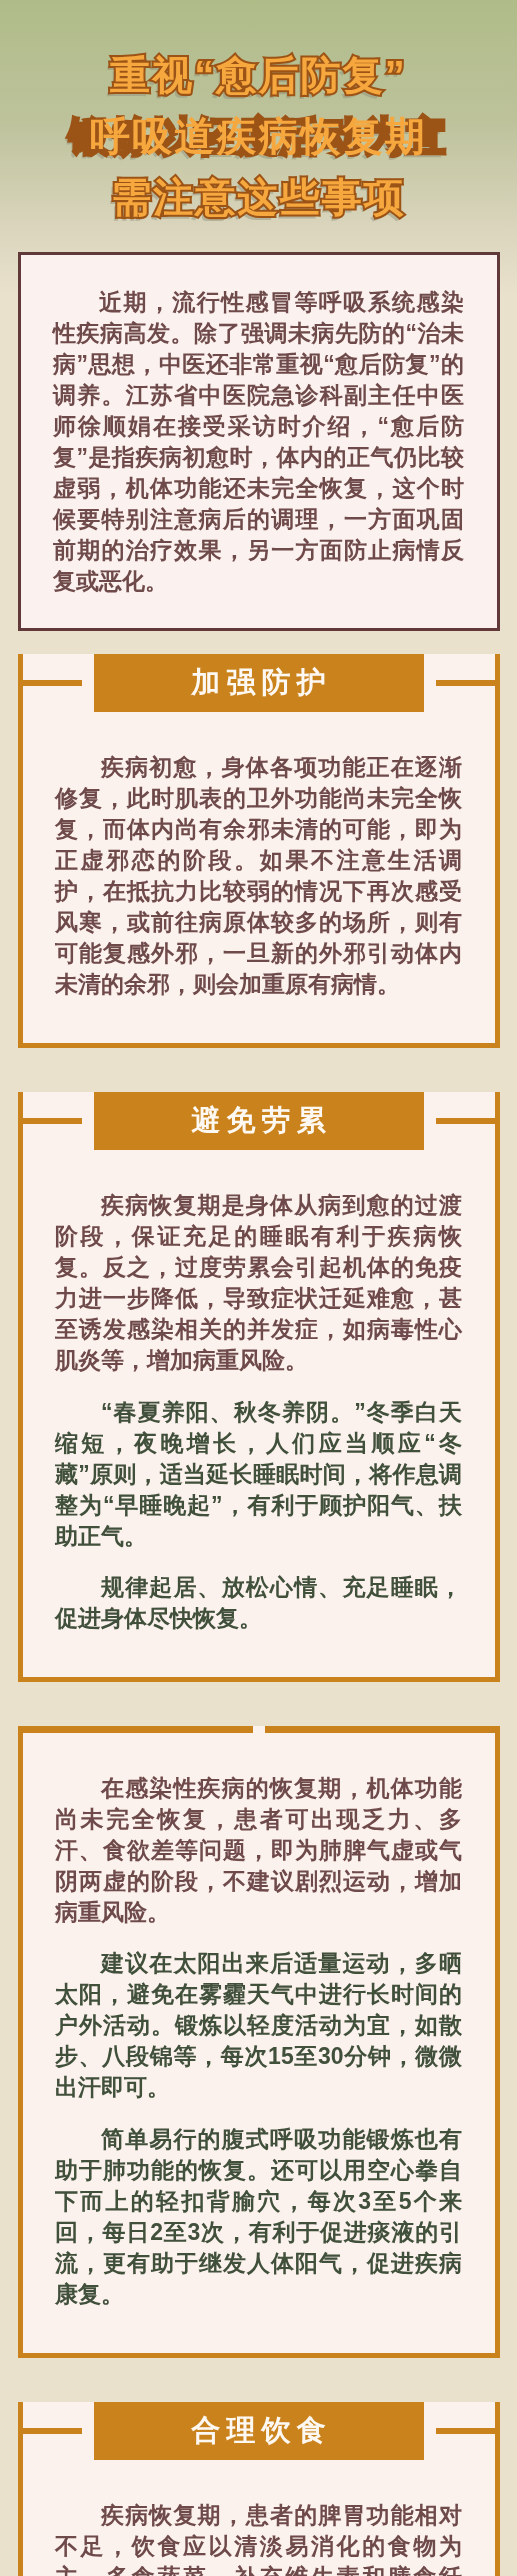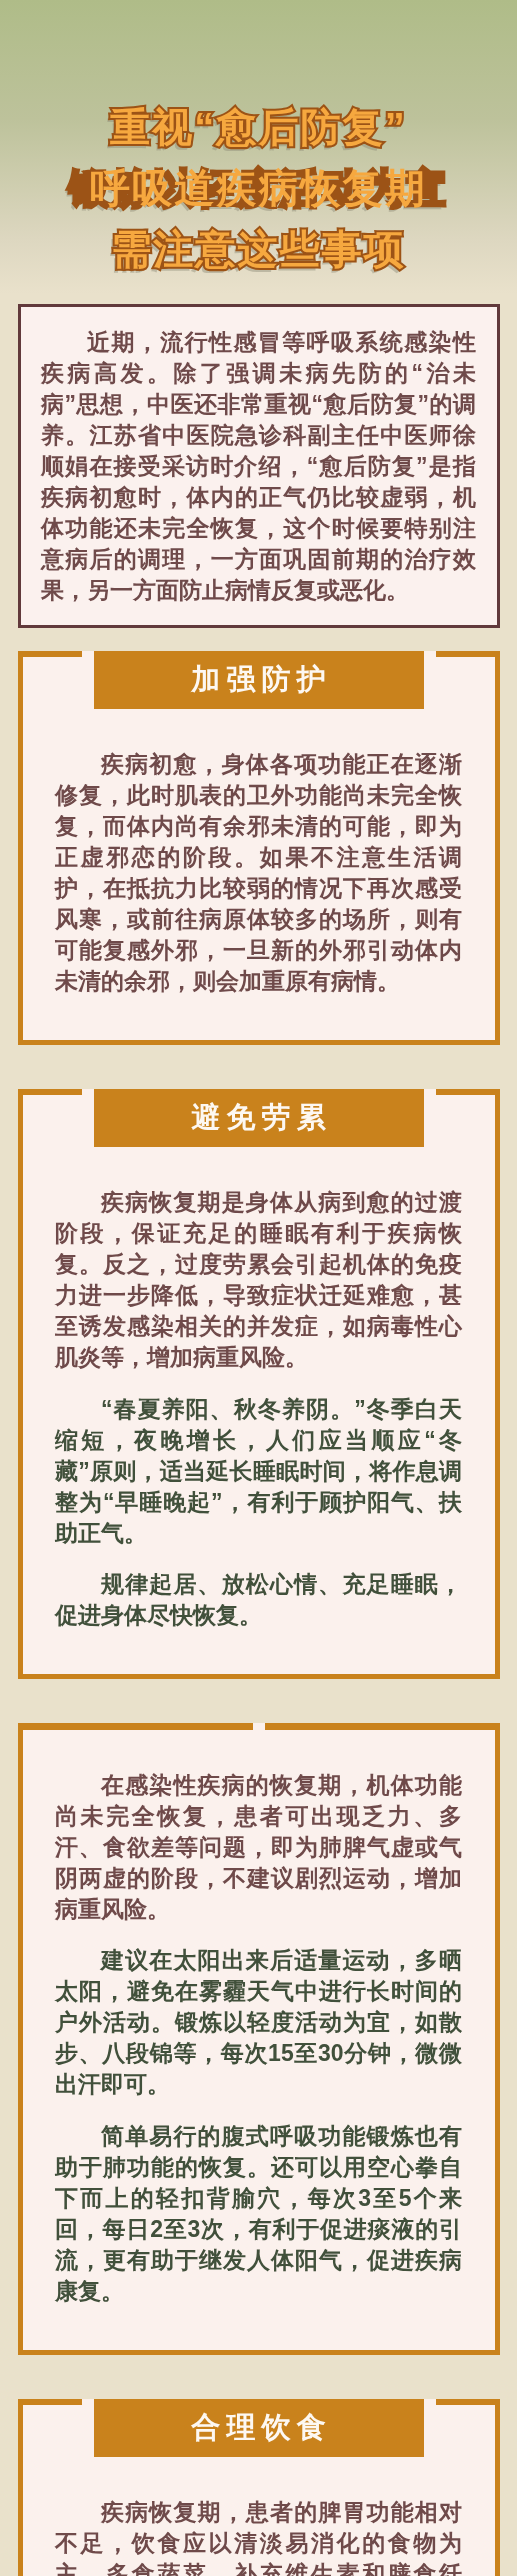--- a/index.html
+++ b/index.html
@@ -5,54 +5,54 @@
   html,body{margin:0;padding:0;}
   body{background:#e9e1cb;}
   .page{
     width:517px;height:3416px;overflow:hidden;box-sizing:border-box;
     display:flex;flex-direction:column;
     padding-bottom:27px;
     background:linear-gradient(180deg,#afbc88 0%,#bdc29b 3.5%,#ddd7c0 7%,#e9e1cb 8.6%,#e9e1cb 100%);
     font-family:"Liberation Sans","DejaVu Sans",sans-serif;
   }
   
-  .headline{margin-top:97px;text-align:center;}
+  .headline{margin-top:45px;text-align:center;}
   .headline-line{
     position:relative;display:block;
     font-size:40px;font-weight:800;letter-spacing:2.1px;line-height:61px;
     color:#f6a83f;
     -webkit-text-stroke:4.1px #9c5316;
     text-shadow:-3.1px 4.1px 0 rgba(143,140,120,.45);
   }
   .headline-line::after{
     content:attr(data-text);
     position:absolute;left:0;right:0;top:0;
     color:#f6a83f;-webkit-text-stroke:0;text-shadow:none;letter-spacing:2.1px;
   }
   
   .intro-card{
     margin:24px 17.5px 0 17.5px;
     background:#fbf1ee;border:3.1px solid #61393b;
     padding:19.6px 20.6px;box-sizing:border-box;
   }
-  .intro-card p{margin:0;}
+  .intro-card p{margin:12px;}
   
   .para{
     font-size:23px;font-weight:bold;line-height:31px;
     text-align:justify;text-indent:2em;margin:16px;
   }
   .maroon{color:#6f4a4a;}
   .green{color:#41503b;}
   
   .card{
     margin:0 17.5px;background:#fbf1ed;
     border:5.2px solid #c9821c;border-top:none;
     box-sizing:border-box;
   }
-  .ribbon{display:flex;align-items:flex-start;gap:12px;}
+  .ribbon{display:flex;align-items:center;gap:12px;}
   .ribbon .wing{flex:1;height:6.2px;background:#c9821c;}
   .ribbon .ribbon-box{
     width:330px;height:58px;background:#c9821c;
     display:flex;align-items:center;justify-content:center;
   }
   .ribbon-title{
     color:#fdf8f2;font-size:29px;font-weight:800;letter-spacing:6.2px;text-indent:6.2px;
   }
   .card-body{padding:24px 16.5px 27px 16.5px;}
   .card-body .para+.para{margin-top:20.6px;}

